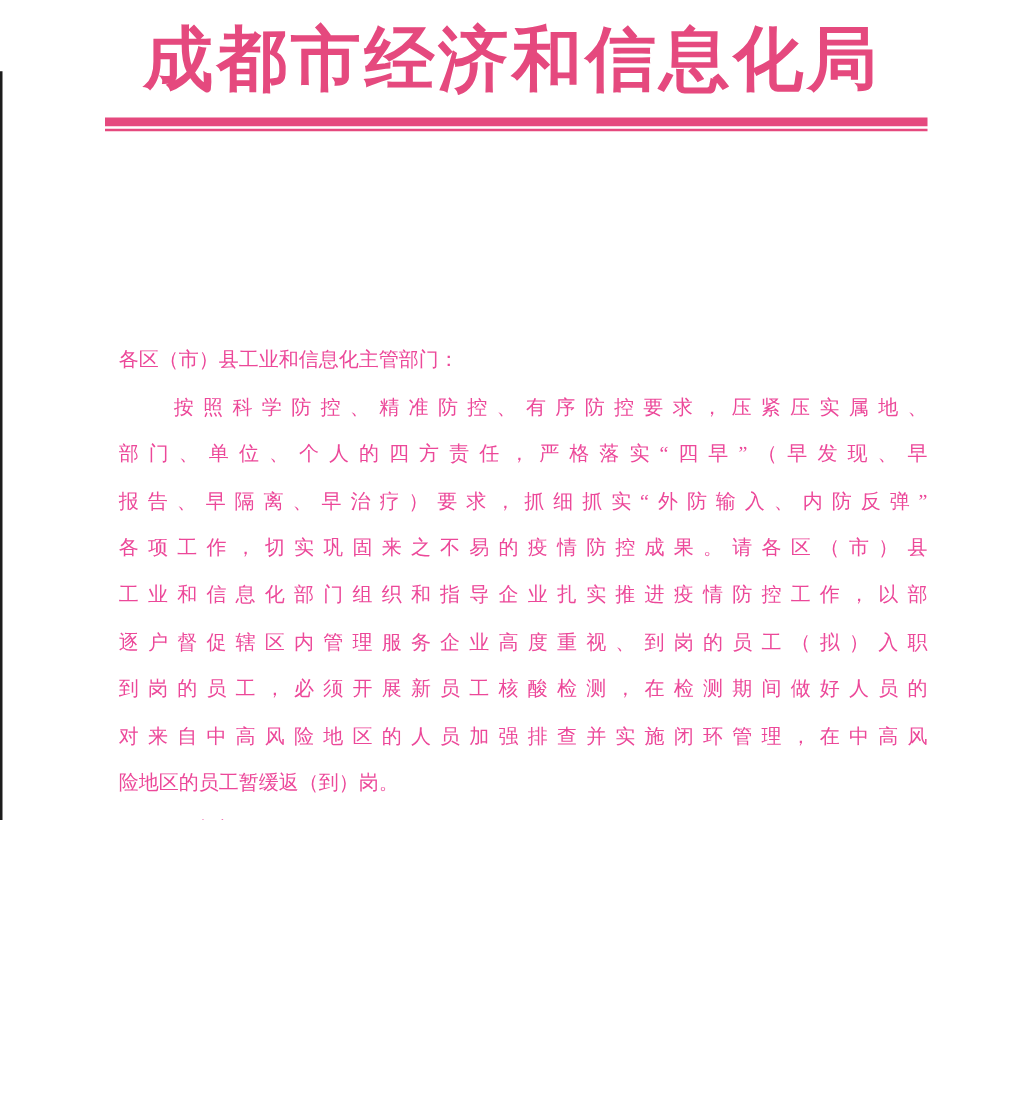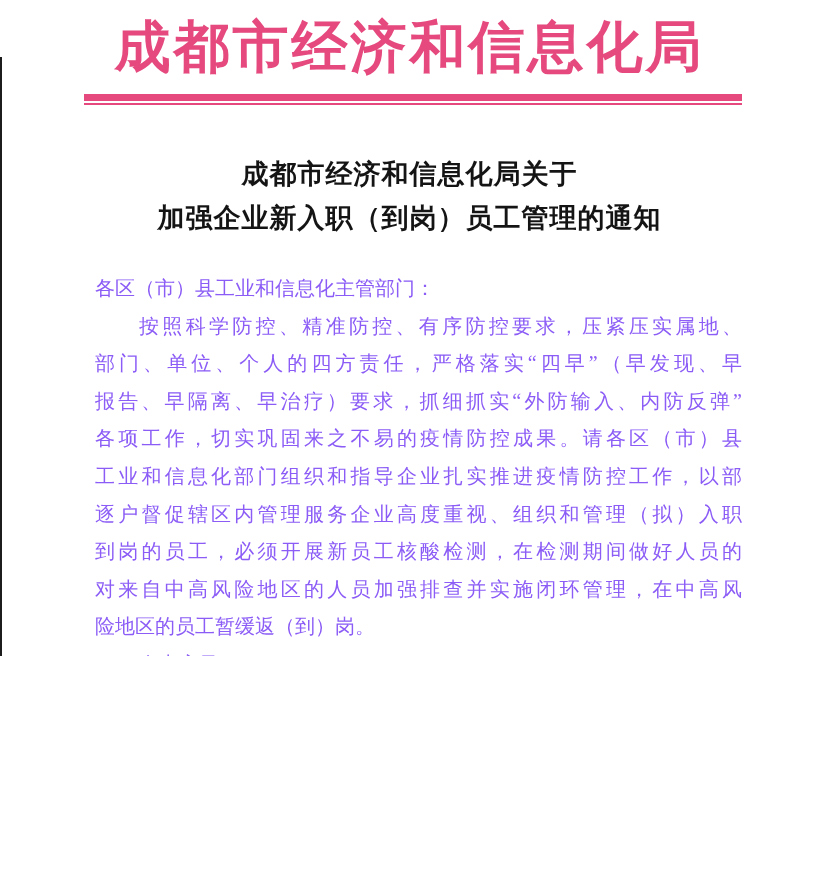--- a/index.html
+++ b/index.html
@@ -29,22 +29,22 @@
     position:absolute;top:152px;left:0;width:819px;
     text-align:center;
     font-size:27px;font-weight:bold;line-height:44px;
     color:#141414;letter-spacing:1px;
     white-space:nowrap;
   }
   .body-block{
     position:absolute;top:270px;left:95px;width:647px;
   }
   .line{
-    font-size:20px;height:37.6px;line-height:37.6px;
-    white-space:nowrap;color:#8b5cf6;
+    font-size:16px;height:37.6px;line-height:37.6px;
+    white-space:nowrap;color:#ec4899;
   }
   .line.j{
     white-space:normal;
     text-align:justify;text-align-last:justify;
   }
   .line.ind{text-indent:44px;}
   .sign-block{
     position:absolute;top:798px;right:120px;
     text-align:center;color:#262224;
   }
@@ -68,33 +68,29 @@
 
   <div class="scan-line-left"></div>
 
   <div class="masthead">成都市经济和信息化局</div>
 
   <div class="rule">
     <div class="rule-thick"></div>
     <div class="rule-thin"></div>
   </div>
 
-  <div class="doc-title">
-    <div>成都市经济和信息化局关于</div>
-    <div>加强企业新入职（到岗）员工管理的通知</div>
-  </div>
 
   <div class="body-block">
     <div class="line">各区（市）县工业和信息化主管部门：</div>
     <div class="line j ind">按照科学防控、精准防控、有序防控要求，压紧压实属地、</div>
     <div class="line j">部门、单位、个人的四方责任，严格落实“四早”（早发现、早</div>
     <div class="line j">报告、早隔离、早治疗）要求，抓细抓实“外防输入、内防反弹”</div>
     <div class="line j">各项工作，切实巩固来之不易的疫情防控成果。请各区（市）县</div>
     <div class="line j">工业和信息化部门组织和指导企业扎实推进疫情防控工作，以部</div>
-    <div class="line j">逐户督促辖区内管理服务企业高度重视、组织和管理（拟）入职</div>
+    <div class="line j">逐户督促辖区内管理服务企业高度重视、到岗的员工（拟）入职</div>
     <div class="line j">到岗的员工，必须开展新员工核酸检测，在检测期间做好人员的</div>
     <div class="line j">对来自中高风险地区的人员加强排查并实施闭环管理，在中高风</div>
     <div class="line">险地区的员工暂缓返（到）岗。</div>
     <div class="line ind">在中高风。</div>
   </div>
 
   <div class="sign-block">
     <div class="sign-agency">成都市经济和信息化局</div>
     <div class="sign-date">2021年8月9日</div>
   </div>

